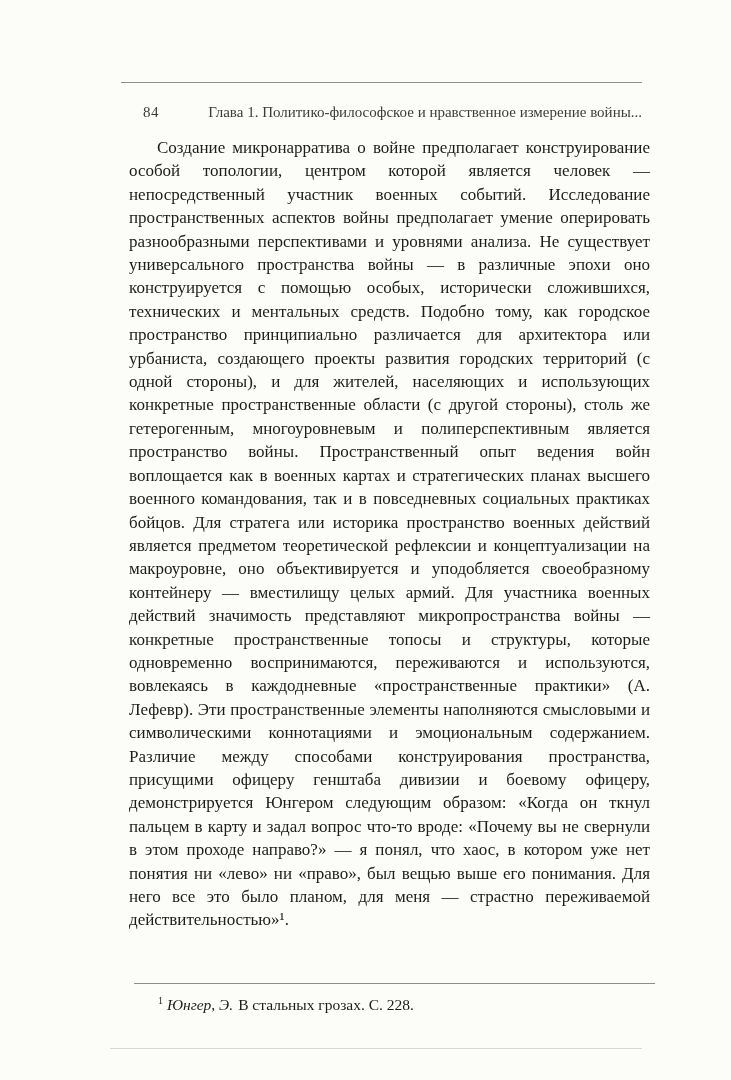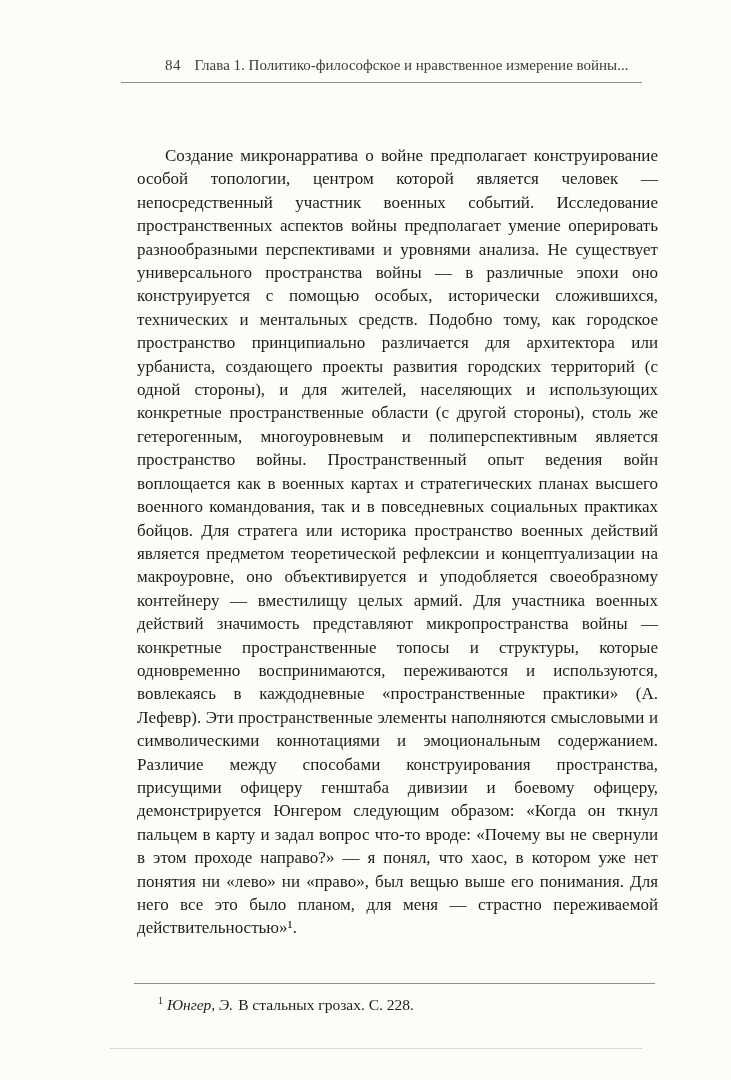--- a/index.html
+++ b/index.html
@@ -22,44 +22,45 @@
     top: 57px;
     left: 121px;
     width: 521px;
     display: flex;
     align-items: baseline;
     font-size: 15px;
     color: #3c3c3c;
   }
   .page-number {
     width: 60px;
-    text-align: right;
+    text-align: center;
     letter-spacing: 0.5px;
   }
   .head-title {
     flex: 1;
-    text-align: center;
+    text-align: right;
     white-space: nowrap;
     overflow: hidden;
+    margin-top: 47px;
   }
   .head-rule {
     position: absolute;
     top: 82px;
     left: 121px;
     width: 521px;
     height: 1px;
     background: #8f8f8a;
   }
   
   .body-text {
     position: absolute;
     top: 128px;
     left: 121px;
     width: 521px;
-    margin: 16px;
+    margin: 8px;
     font-size: 17px;
     line-height: 23.4px;
     text-align: justify;
     text-indent: 28px;
     color: #1c1c1c;
     hyphens: auto;
     -webkit-hyphens: auto;
     word-spacing: 0.2px;
   }
   

